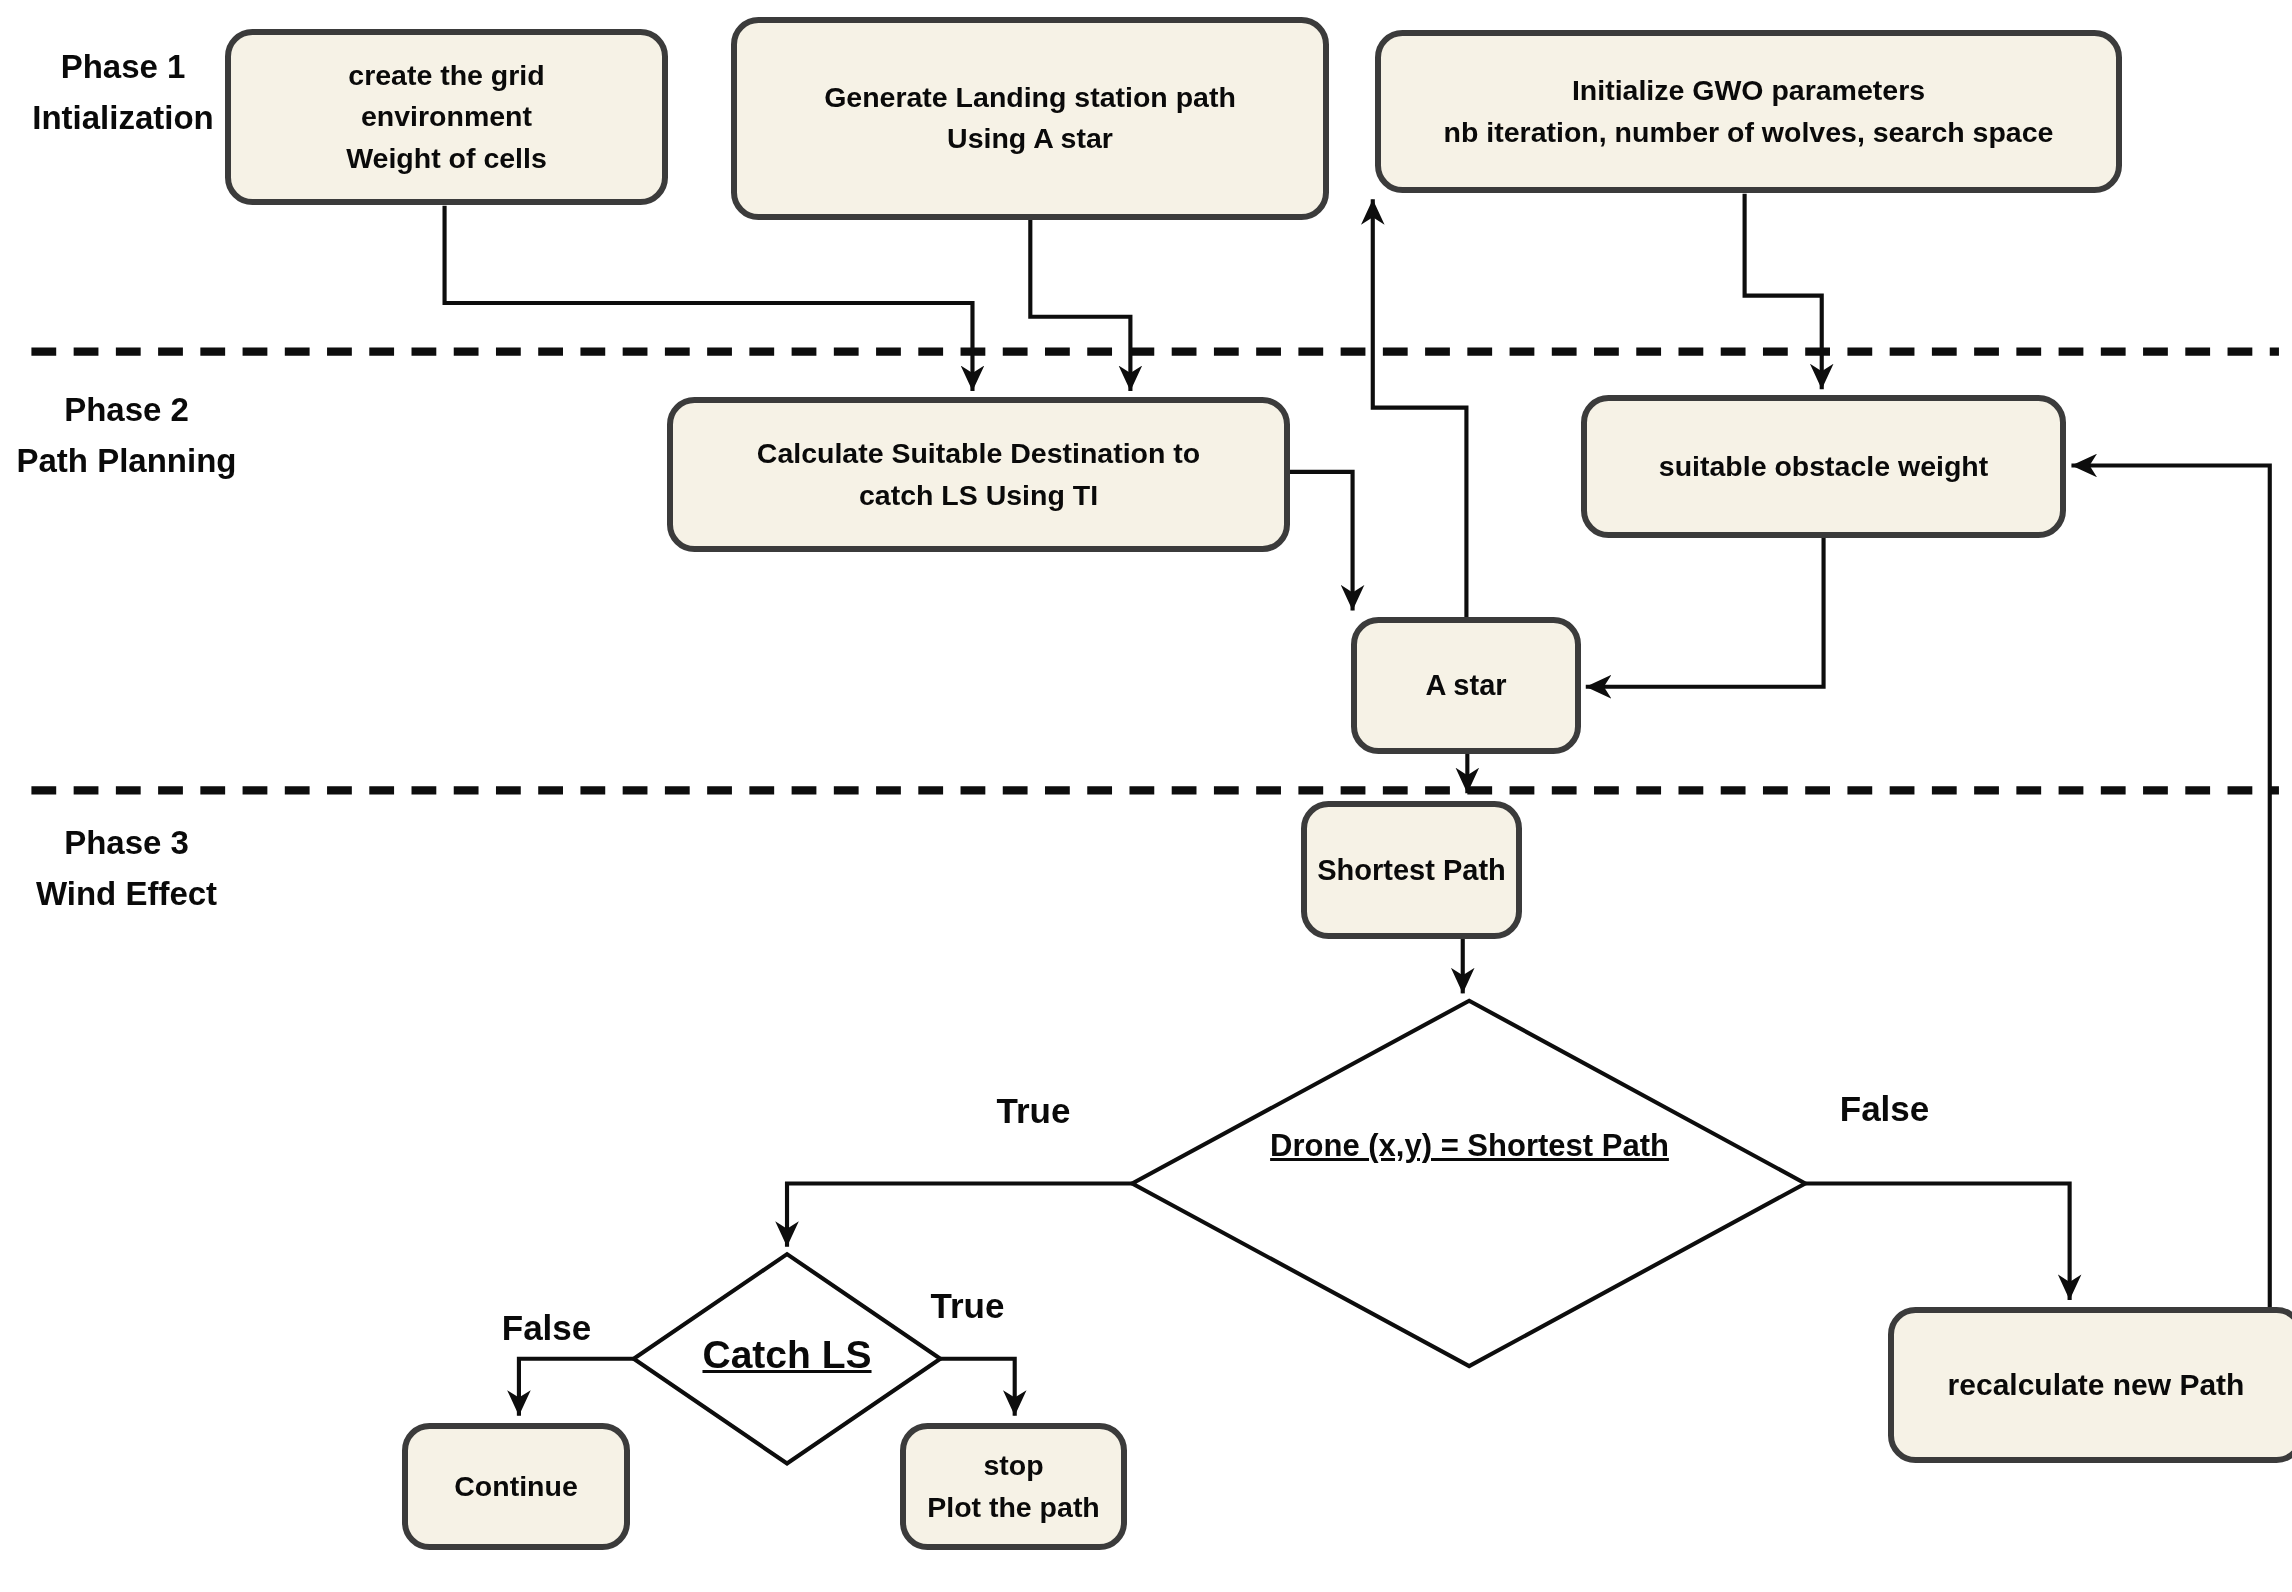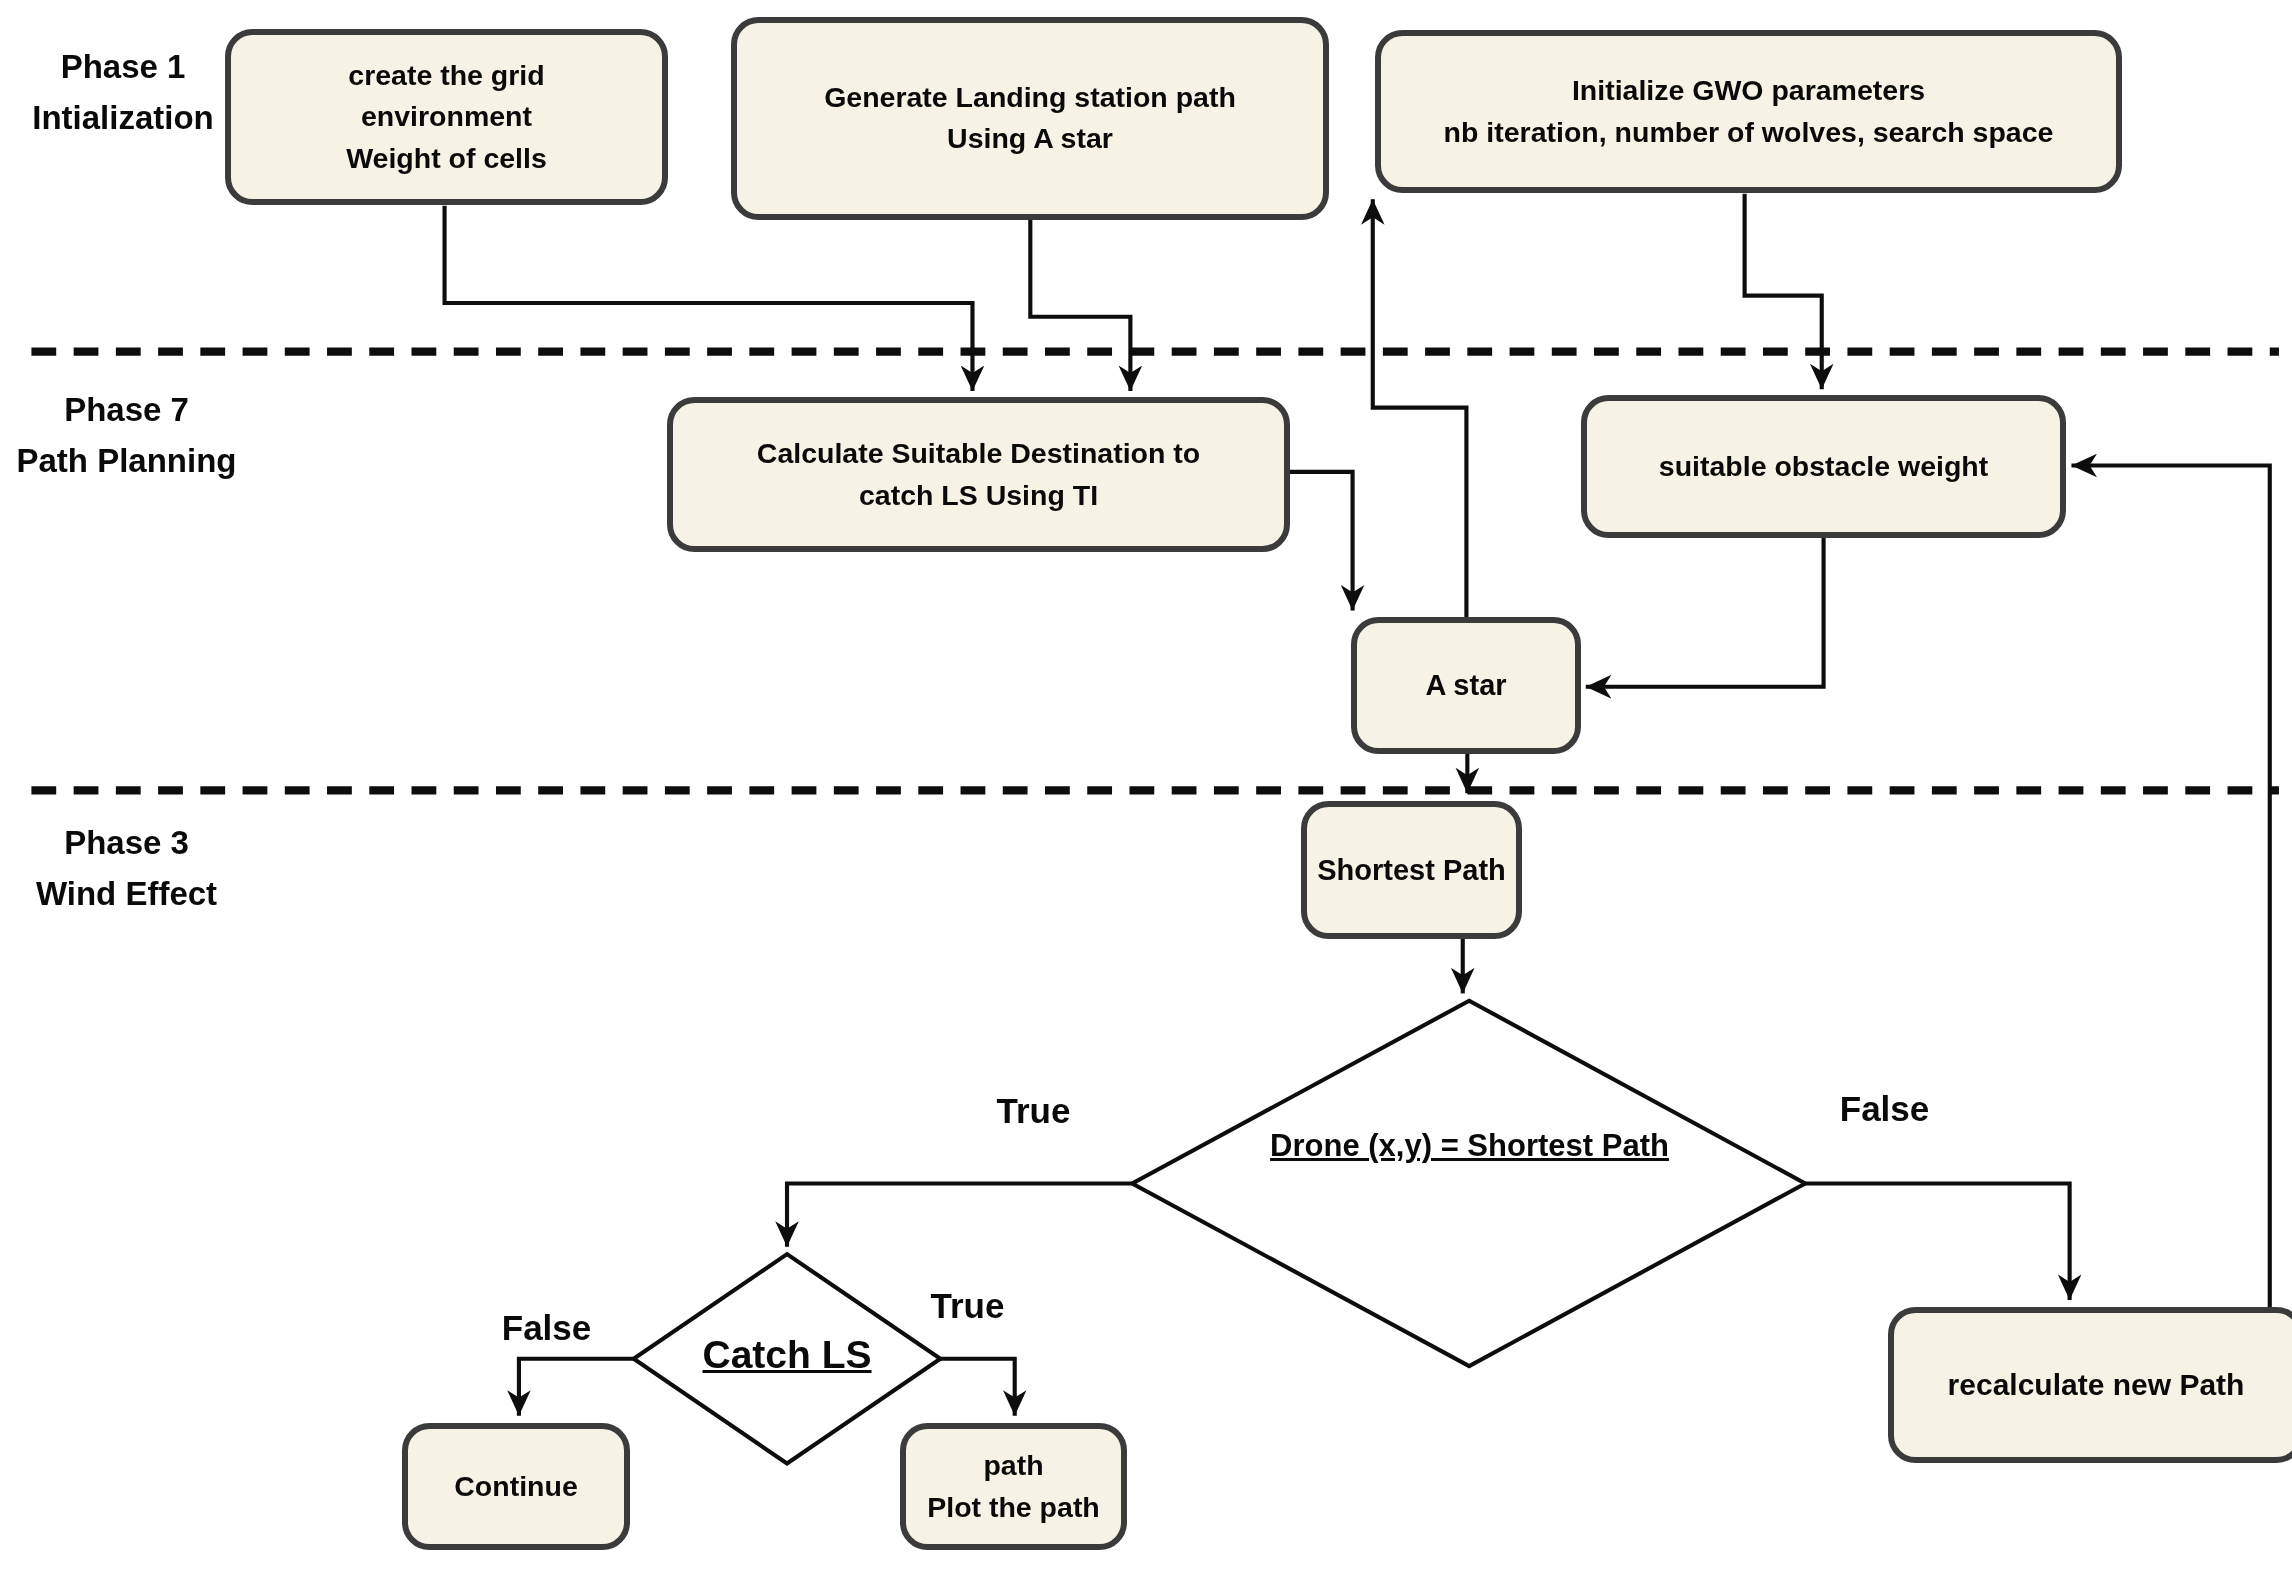--- a/index.html
+++ b/index.html
@@ -124,21 +124,21 @@
 
     <polygon class="diamond" points="1600,1090 1966,1289 1600,1488 1233,1289"></polygon>
     <polygon class="diamond" points="857,1366 1024,1480 857,1594 690,1480"></polygon>
   </svg>
 
   <div class="phase" style="left:0px;top:41px;width:246px">
     <div>Phase 1</div>
     <div>Intialization</div>
   </div>
   <div class="phase" style="left:0px;top:384px;width:253px">
-    <div>Phase 7</div>
+    <div>Phase 2</div>
     <div>Path Planning</div>
   </div>
   <div class="phase" style="left:0px;top:817px;width:253px">
     <div>Phase 3</div>
     <div>Wind Effect</div>
   </div>
 
   <div class="node" style="left:225px;top:29px;width:443px;height:176px">
     <div class="nline">create the grid</div>
     <div class="nline">environment</div>
@@ -170,21 +170,21 @@
 
   <div class="node small" style="left:1301px;top:801px;width:221px;height:138px">
     <div class="nline">Shortest Path</div>
   </div>
 
   <div class="node" style="left:402px;top:1423px;width:228px;height:127px">
     <div class="nline">Continue</div>
   </div>
 
   <div class="node" style="left:900px;top:1423px;width:227px;height:127px">
-    <div class="nline">path</div>
+    <div class="nline">stop</div>
     <div class="nline">Plot the path</div>
   </div>
 
   <div class="node" style="left:1888px;top:1307px;width:416px;height:156px;font-size:30px">
     <div class="nline">recalculate new Path</div>
   </div>
 
   <div class="dlabel drone" style="left:1185px;top:1128px;width:569px">Drone (x,y) = Shortest Path</div>
   <div class="dlabel catch" style="left:631px;top:1333px;width:312px">Catch LS</div>
 

